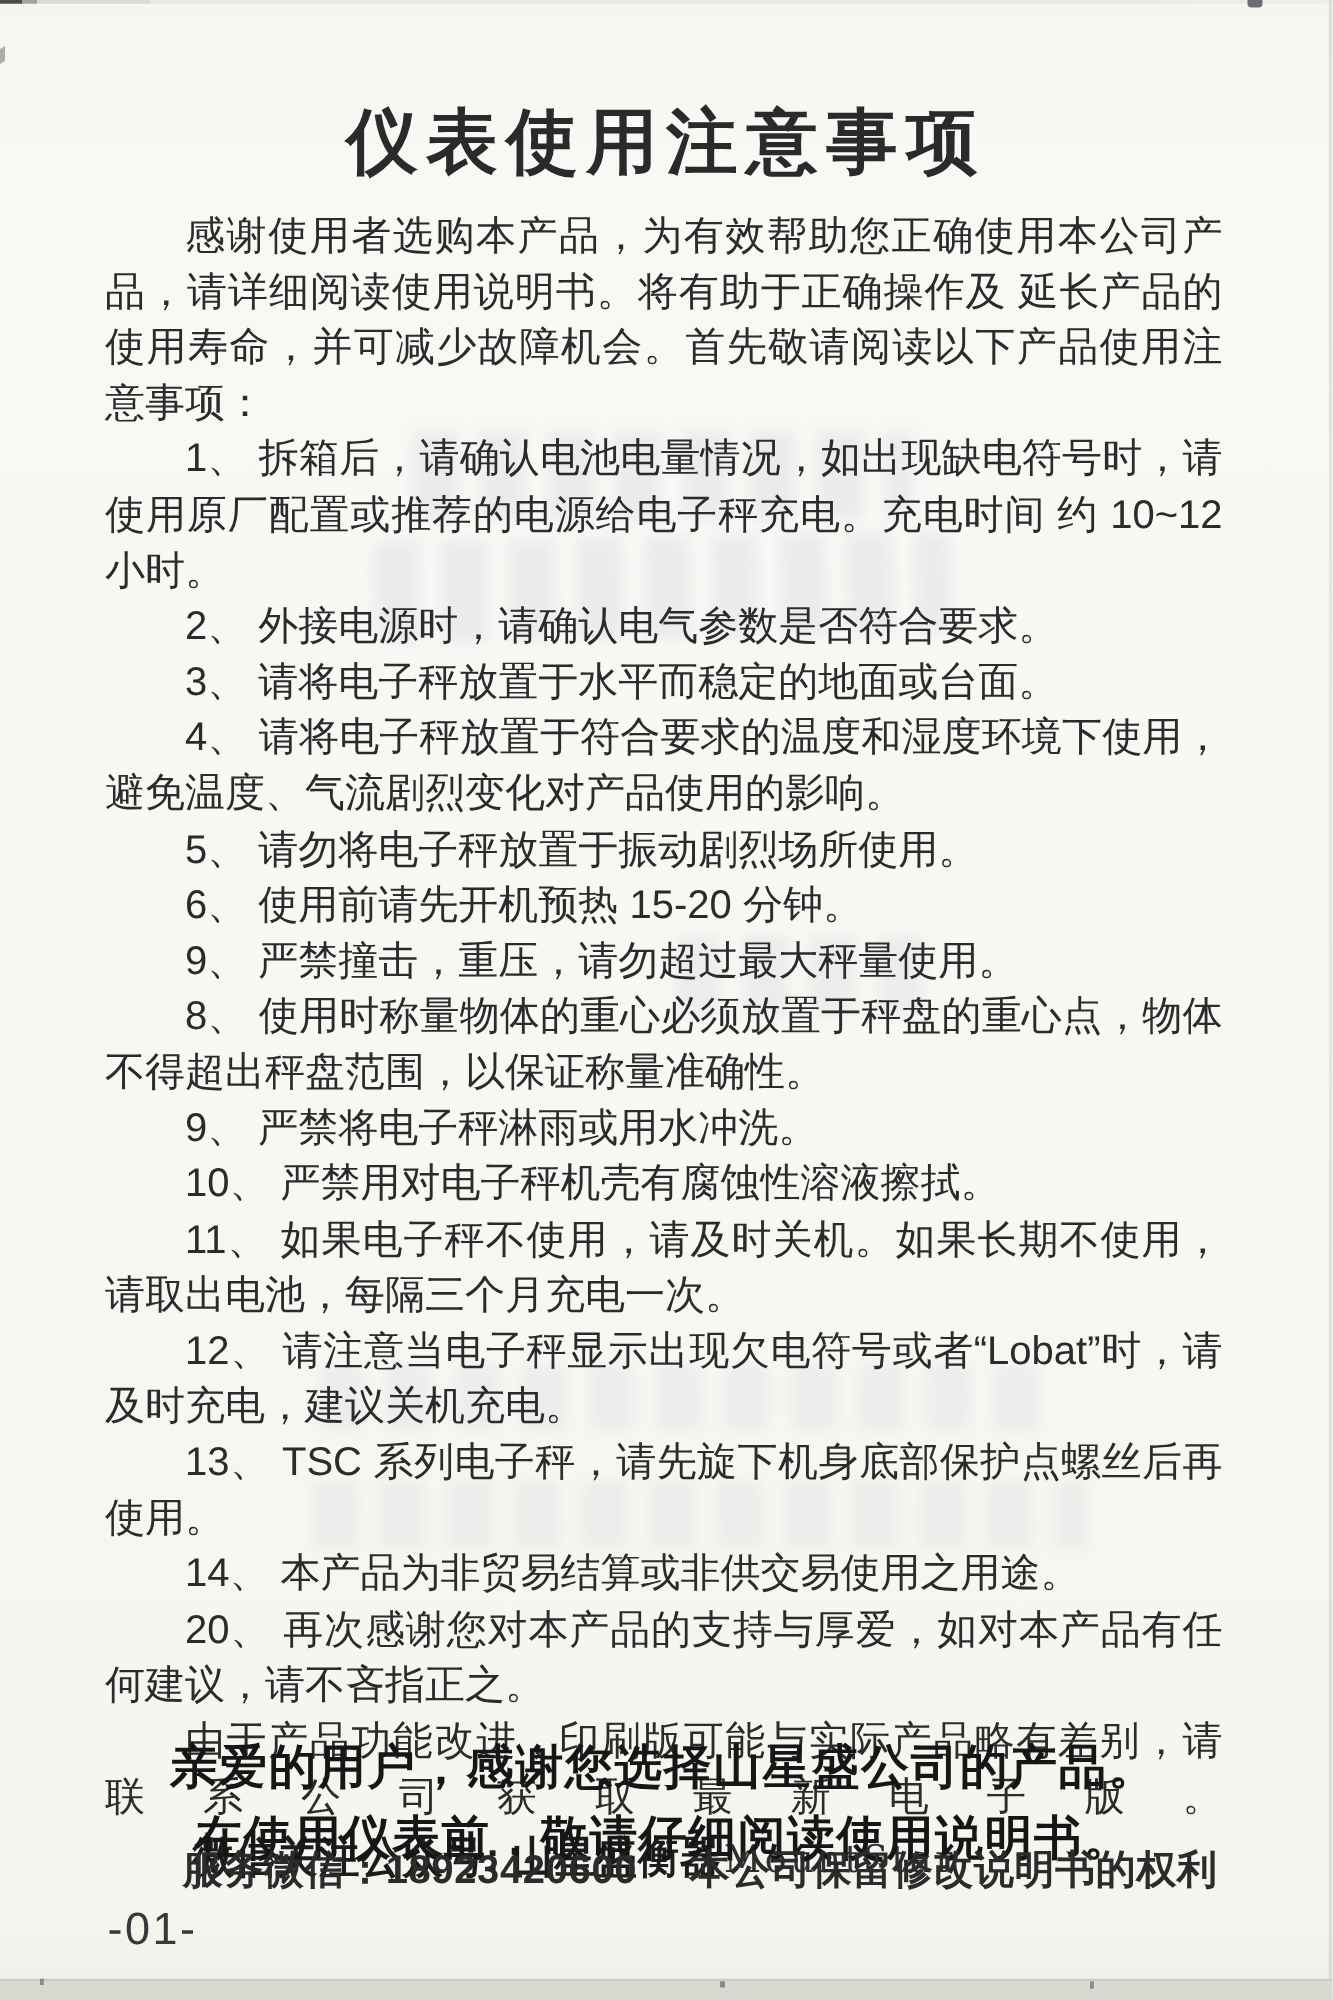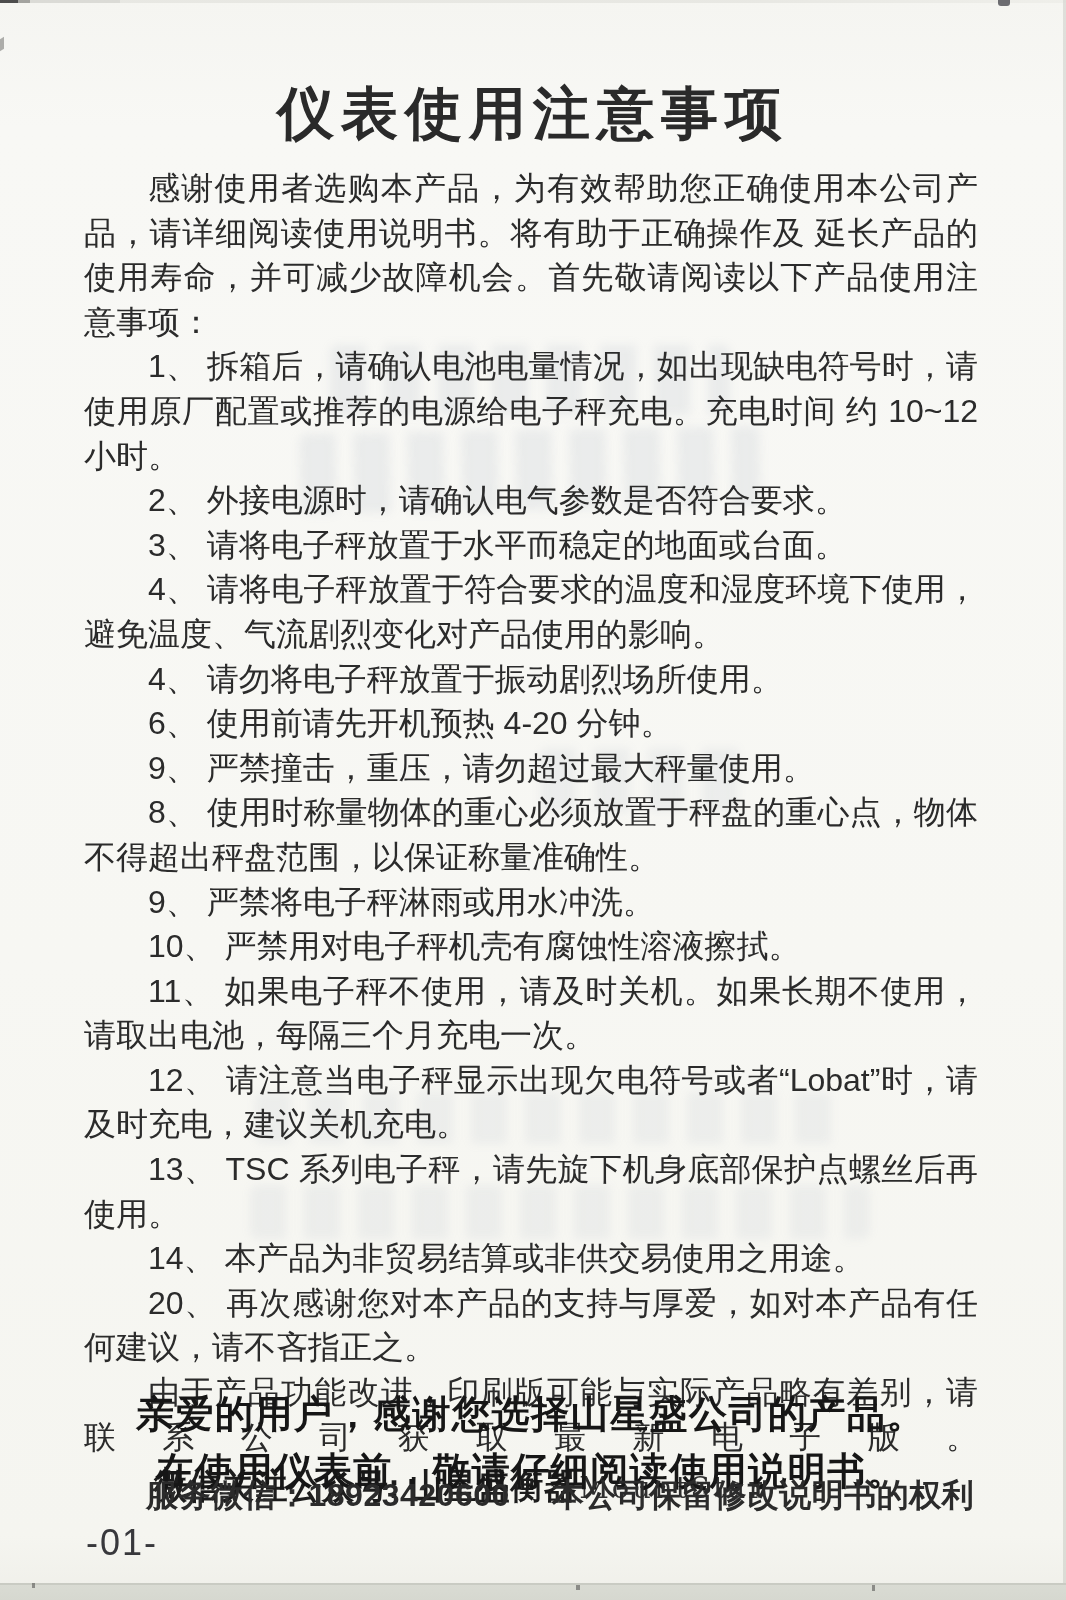--- a/index.html
+++ b/index.html
@@ -93,22 +93,22 @@
   <div class="ghost g5"></div>
 
   <h1 class="title">仪表使用注意事项</h1>
 
   <div class="content">
     <p>感谢使用者选购本产品，为有效帮助您正确使用本公司产品，请详细阅读使用说明书。将有助于正确操作及 延长产品的使用寿命，并可减少故障机会。首先敬请阅读以下产品使用注意事项：</p>
     <p>1、 拆箱后，请确认电池电量情况，如出现缺电符号时，请使用原厂配置或推荐的电源给电子秤充电。充电时间 约 10~12 小时。</p>
     <p>2、 外接电源时，请确认电气参数是否符合要求。</p>
     <p>3、 请将电子秤放置于水平而稳定的地面或台面。</p>
     <p>4、 请将电子秤放置于符合要求的温度和湿度环境下使用，避免温度、气流剧烈变化对产品使用的影响。</p>
-    <p>4、 请勿将电子秤放置于振动剧烈场所使用。</p>
-    <p>6、 使用前请先开机预热 4-20 分钟。</p>
+    <p>5、 请勿将电子秤放置于振动剧烈场所使用。</p>
+    <p>6、 使用前请先开机预热 15-20 分钟。</p>
     <p>9、 严禁撞击，重压，请勿超过最大秤量使用。</p>
     <p>8、 使用时称量物体的重心必须放置于秤盘的重心点，物体不得超出秤盘范围，以保证称量准确性。</p>
     <p>9、 严禁将电子秤淋雨或用水冲洗。</p>
     <p>10、 严禁用对电子秤机壳有腐蚀性溶液擦拭。</p>
     <p>11、 如果电子秤不使用，请及时关机。如果长期不使用，请取出电池，每隔三个月充电一次。</p>
     <p>12、 请注意当电子秤显示出现欠电符号或者“Lobat”时，请及时充电，建议关机充电。</p>
     <p>13、 TSC 系列电子秤，请先旋下机身底部保护点螺丝后再使用。</p>
     <p>14、 本产品为非贸易结算或非供交易使用之用途。</p>
     <p>20、 再次感谢您对本产品的支持与厚爱，如对本产品有任何建议，请不吝指正之。</p>
     <p><span>由于产品功能改进，印刷版可能与实际产品略有差别，请联系公司获取最新电子版。</span><b class="wechat"><span>微信关注公众号: 山星盛衡器</span><span class="brand">MountStar</span></b></p>

